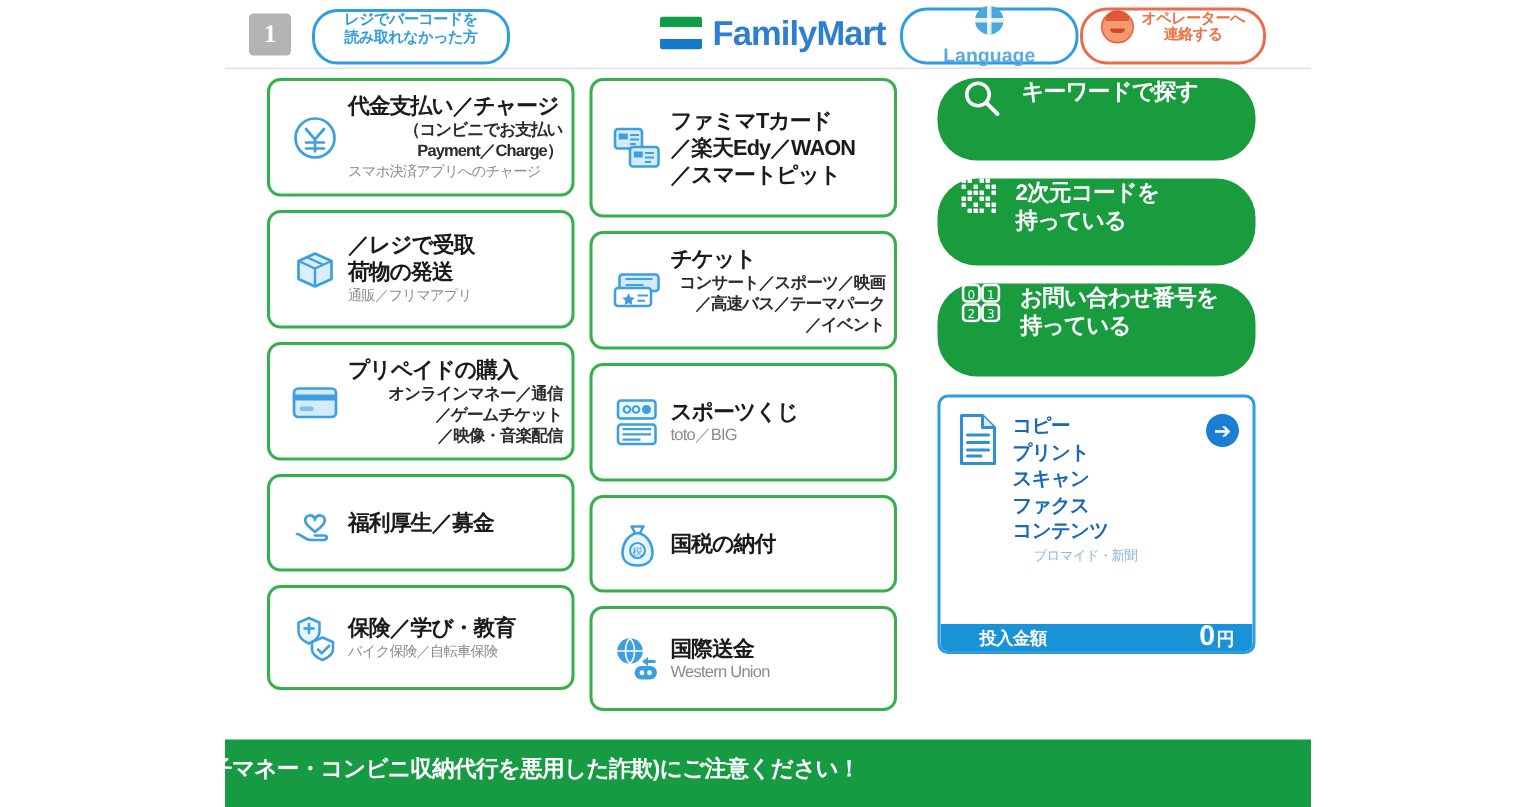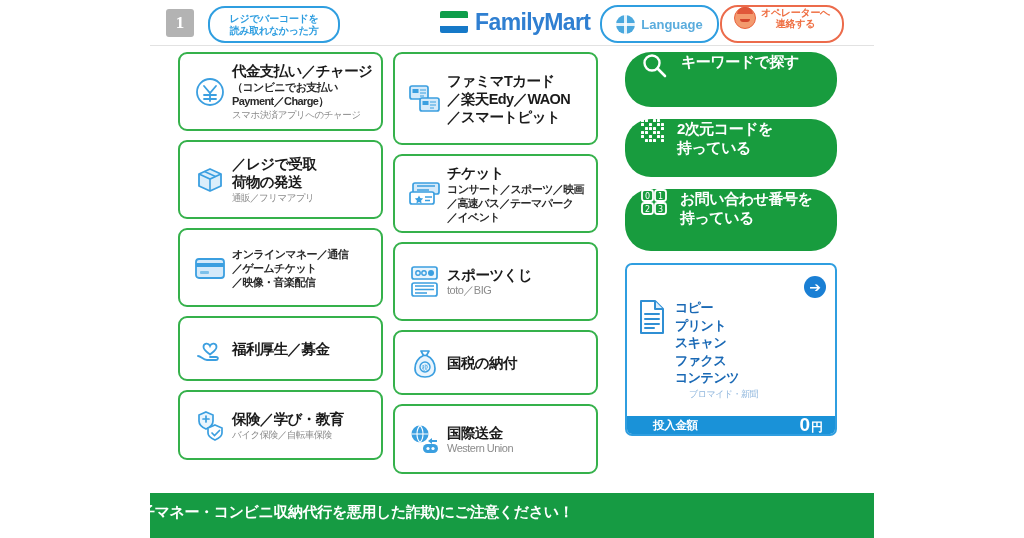--- a/index.html
+++ b/index.html
@@ -22,37 +22,37 @@
   .step-badge{
     position:absolute;left:16px;top:9px;width:28px;height:28px;
     background:#b3b3b3;border-radius:3px;color:#fff;
     font-size:17px;font-weight:bold;line-height:28px;text-align:center;
     font-family:"Liberation Serif","DejaVu Serif",serif;
   }
 
   .barcode-pill{
     position:absolute;left:58px;top:6px;width:128px;height:33px;
     border:2px solid #2f9ee0;border-radius:17px;background:#fff;
-    display:flex;flex-direction:column;align-items:center;justify-content:center;
+    display:flex;flex-direction:column;align-items:center;
     color:#2f9ee0;font-size:10px;font-weight:bold;line-height:12px;letter-spacing:-.3px;
   }
 
   .logo{position:absolute;left:290px;top:8px;height:28px;display:flex;align-items:center;gap:7px;}
   .logo-mark{width:28px;height:22px;display:flex;flex-direction:column;border-radius:2px;overflow:hidden;}
   .logo-mark i{display:block;height:33.33%;}
   .logo-mark .g{background:#0e9e4a;}
   .logo-mark .w{background:#ffffff;}
   .logo-mark .b{background:#1679c8;}
   .logo-text{color:#2f7fd1;font-size:23px;font-weight:bold;letter-spacing:-.6px;}
 
   .lang-pill{
     position:absolute;left:450px;top:5px;width:115px;height:34px;
     border:2px solid #2f9ee0;border-radius:18px;background:#fff;
     display:flex;align-items:center;justify-content:center;gap:6px;
-    color:#5aacdd;font-size:13px;font-weight:bold;
+    color:#5aacdd;font-size:13px;font-weight:bold;flex-direction:column;
   }
   .globe{width:19px;height:19px;border-radius:50%;background:#4aa8de;position:relative;flex:none;}
   .globe::before{content:"";position:absolute;left:8px;top:0;width:3px;height:19px;background:#fff;opacity:.85;}
   .globe::after{content:"";position:absolute;left:0;top:8px;width:19px;height:3px;background:#fff;opacity:.85;}
 
   .op-pill{
     position:absolute;left:570px;top:5px;width:120px;height:34px;
     border:2px solid #ec6b4b;border-radius:18px;background:#fff;
     display:flex;justify-content:center;gap:5px;
   }
@@ -72,37 +72,37 @@
   
   .card{
     box-sizing:border-box;
     background:#fff;border:2px solid #35b14b;border-radius:9px;
     margin-bottom:9px;display:flex;align-items:center;padding:0 6px 0 8px;
     position:relative;
   }
   .card .ic{width:44px;flex:none;display:flex;align-items:center;justify-content:center;}
   .card .tx{flex:1;display:flex;flex-direction:column;justify-content:center;}
   .t-main{font-size:14.5px;font-weight:bold;color:#1b1b1b;line-height:18px;letter-spacing:-.6px;}
-  .t-sub{font-size:11px;font-weight:bold;color:#2b2b2b;line-height:14px;letter-spacing:-.6px;}
+  .t-sub{font-size:11px;font-weight:bold;color:#2b2b2b;line-height:14px;letter-spacing:-.6px;text-align:right;}
   .t-tiny{font-size:9.5px;color:#8b8b8b;line-height:13px;letter-spacing:-.5px;}
 
   
   .gbtn{
     box-sizing:border-box;
     background:#189c3e;border-radius:26px;color:#fff;
     display:flex;align-items:flex-start;padding-left:16px;gap:13px;margin-bottom:12px;
   }
   .gbtn .gtx{font-size:15px;font-weight:bold;line-height:19px;letter-spacing:-.5px;}
 
   
   .copy-panel{
     box-sizing:border-box;position:relative;
     background:#fff;border:2px solid #2f9ee0;border-radius:7px;overflow:hidden;
   }
-  .copy-body{display:flex;padding:10px 8px 0 10px;height:131px;box-sizing:border-box;margin-top:24px;}
+  .copy-body{display:flex;padding:10px 8px 0 10px;height:131px;box-sizing:border-box;}
   .copy-list{margin-left:8px;}
   .copy-list div{font-size:13px;font-weight:bold;color:#1a69b5;line-height:17.5px;letter-spacing:-.5px;}
   .copy-sub{font-size:9px !important;font-weight:normal !important;color:#8fb6dd !important;padding-left:14px;line-height:14px !important;}
   .arrow-circ{position:absolute;right:9px;top:11px;width:22px;height:22px;border-radius:50%;background:#1a7fd4;color:#fff;font-size:14px;line-height:22px;text-align:center;font-weight:bold;}
   .money-bar{position:absolute;left:0;bottom:0;width:100%;height:18px;background:#1a92d8;display:flex;align-items:center;text-align:center;}
   .money-label{color:#fff;font-size:11.5px;font-weight:bold;margin-left:26px;letter-spacing:-.3px;}
   .money-val{position:absolute;right:12px;color:#fff;font-weight:bold;}
   .money-val .num{font-size:19px;}
   .money-val .yen{font-size:12px;margin-left:1px;}
 
@@ -194,20 +194,21 @@
 
       <div class="card" style="height:79px">
         <span class="ic">
           <svg width="32" height="28" viewBox="0 0 32 28">
             <rect x="2" y="5" width="28" height="19" rx="3" fill="#d5eafa" stroke="#3b9fe0" stroke-width="1.8"></rect>
             <rect x="2" y="9" width="28" height="4" fill="#3b9fe0"></rect>
             <rect x="6" y="17" width="9" height="3" rx="1" fill="#7cc0ea"></rect>
           </svg>
         </span>
         <span class="tx">
+          <span class="t-main">プリペイドの購入</span>
           <span class="t-sub">オンラインマネー／通信</span>
           <span class="t-sub">／ゲームチケット</span>
           <span class="t-sub">／映像・音楽配信</span>
         </span>
       </div>
 
       <div class="card" style="height:65px">
         <span class="ic">
           <svg width="32" height="30" viewBox="0 0 32 30">
             <path d="M16 12c-1.5-3.5-6.5-3-6.5 1 0 3 4 5.5 6.5 7.5 2.5-2 6.5-4.5 6.5-7.5 0-4-5-4.5-6.5-1z" fill="none" stroke="#3b9fe0" stroke-width="1.8"></path>

